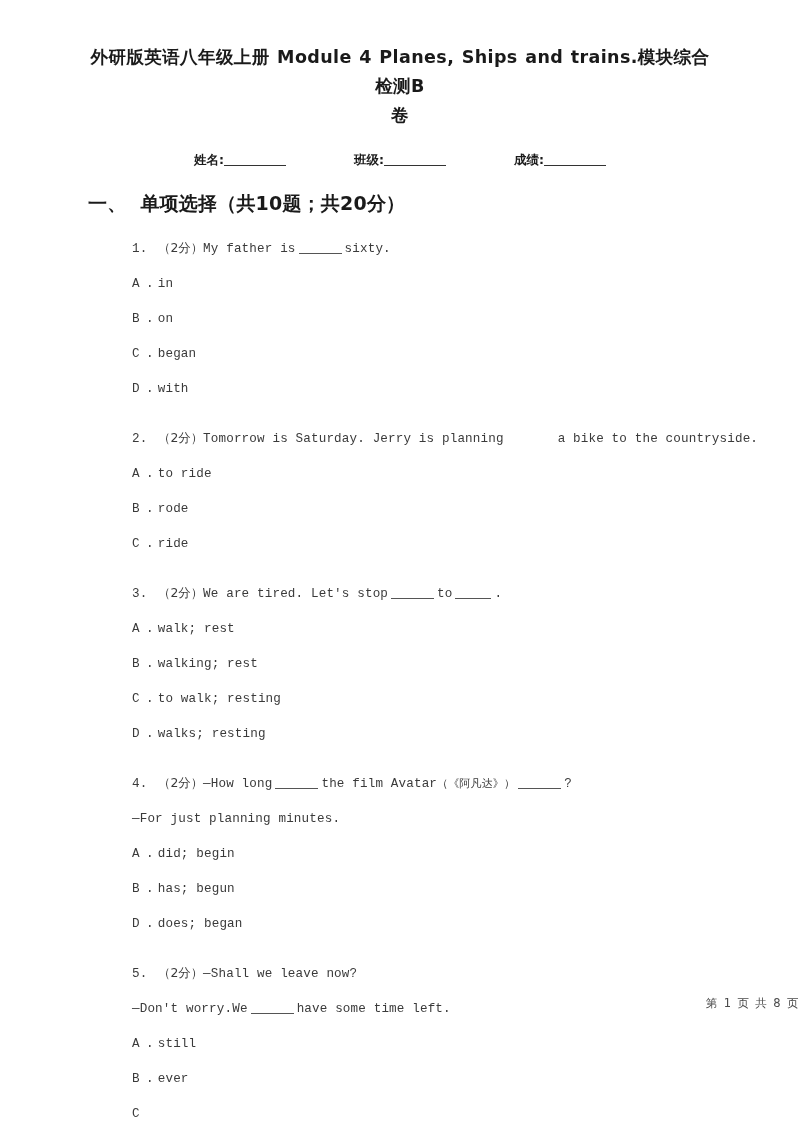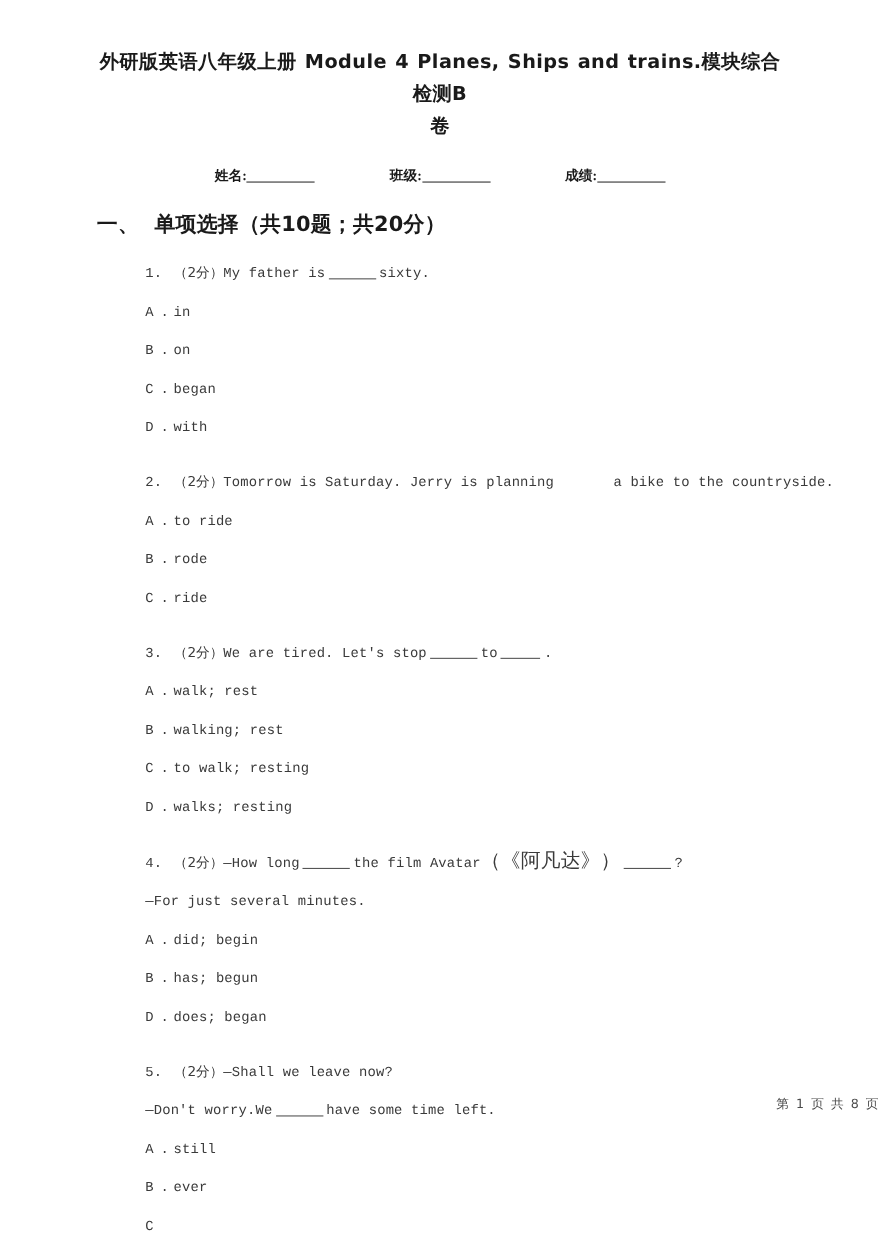--- a/index.html
+++ b/index.html
@@ -52,21 +52,20 @@
     text-align: center;
     font-family: "DejaVu Sans", "Liberation Sans", sans-serif;
     font-size: 12.5px;
     font-weight: bold;
     color: #1a1a1a;
     white-space: nowrap;
   }
   .ident-field {
     display: inline-block;
     margin: 0 34px;
-    font-family: Liberation Serif, serif;
   }
   .ident-field .ident-label { }
   .ident-field .ident-blank {
     display: inline-block;
     width: 62px;
     border-bottom: 1.4px solid #333;
     vertical-align: -2px;
     height: 12px;
   }
 
@@ -100,21 +99,21 @@
     min-width: 26px;
   }
   .q-score {
     font-family: "DejaVu Sans", "Liberation Sans", sans-serif;
     font-size: 12.4px;
     letter-spacing: 0;
   }
   .q-text { }
   .cn-inline {
     font-family: "DejaVu Sans", "Liberation Sans", sans-serif;
-    font-size: 18px;
+    font-size: 11px;
   }
   .blank {
     display: inline-block;
     border-bottom: 1.1px solid #555;
     height: 11px;
     vertical-align: -2px;
     margin: 0 3px;
   }
   .blank.w-sm { width: 36px; }
   .blank.w-md { width: 43px; }
@@ -188,21 +187,21 @@
       <div class="option-line"><span class="opt-letter">A</span><span class="opt-dot">.</span><span class="opt-text">walk; rest</span></div>
       <div class="option-line"><span class="opt-letter">B</span><span class="opt-dot">.</span><span class="opt-text">walking; rest</span></div>
       <div class="option-line"><span class="opt-letter">C</span><span class="opt-dot">.</span><span class="opt-text">to walk; resting</span></div>
       <div class="option-line"><span class="opt-letter">D</span><span class="opt-dot">.</span><span class="opt-text">walks; resting</span></div>
     </div>
 
     <div class="question-block">
       <div class="q-line">
         <span class="q-num">4.</span><span class="q-score">（2分）</span><span class="q-text">—How long</span><span class="blank w-md"></span><span class="q-text">the film Avatar</span><span class="cn-inline">（《阿凡达》）</span><span class="blank w-md"></span><span class="q-text">?</span>
       </div>
-      <div class="q-extra-line">—For just several minutes.</div>
+      <div class="q-extra-line">—For just planning minutes.</div>
       <div class="option-line"><span class="opt-letter">A</span><span class="opt-dot">.</span><span class="opt-text">did; begin</span></div>
       <div class="option-line"><span class="opt-letter">B</span><span class="opt-dot">.</span><span class="opt-text">has; begun</span></div>
       <div class="option-line"><span class="opt-letter">D</span><span class="opt-dot">.</span><span class="opt-text">does; began</span></div>
     </div>
 
     <div class="question-block">
       <div class="q-line">
         <span class="q-num">5.</span><span class="q-score">（2分）</span><span class="q-text">—Shall we leave now?</span>
       </div>
       <div class="q-extra-line"><span class="q-text">—Don't worry.We</span><span class="blank w-md"></span><span class="q-text">have some time left.</span></div>

